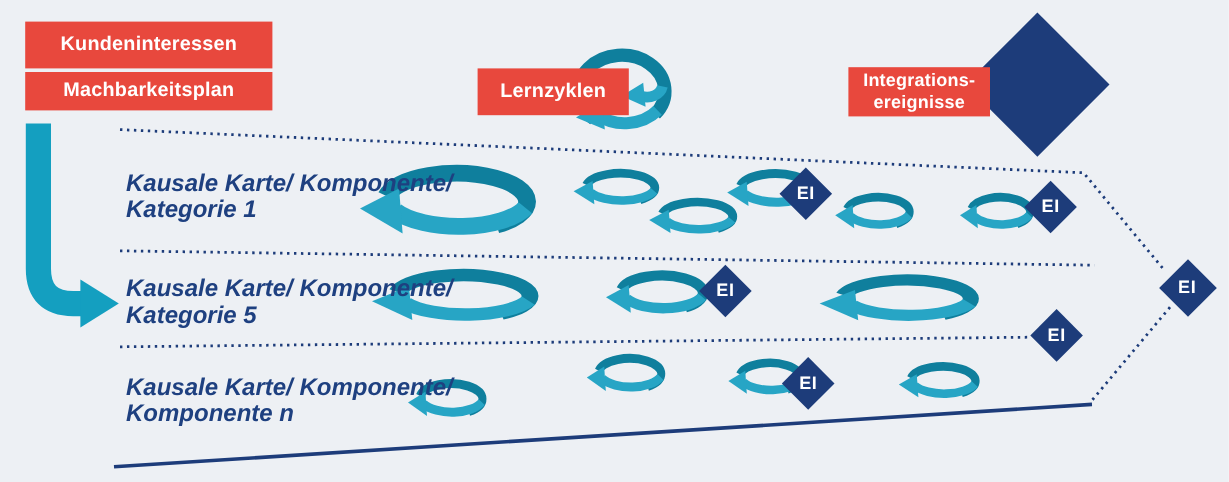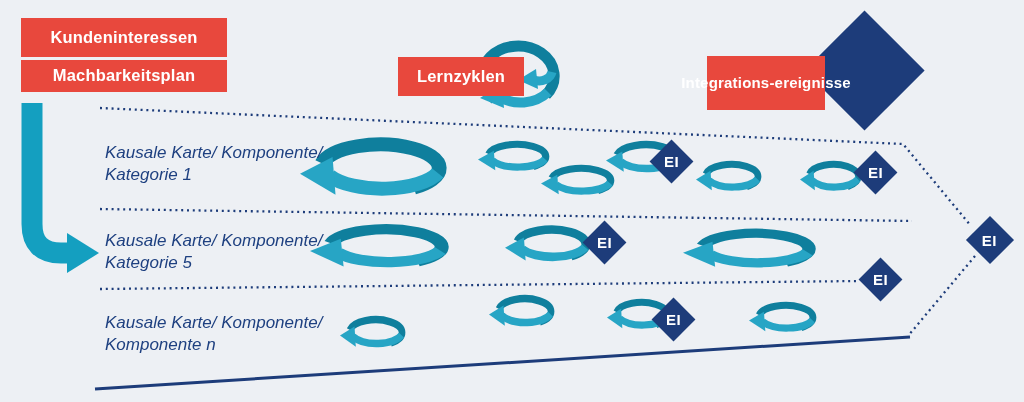--- a/index.html
+++ b/index.html
@@ -41,22 +41,22 @@
     position:absolute;background:var(--navy);transform:rotate(45deg);
     display:flex;align-items:center;justify-content:center;z-index:3;
   }
   .diamond > span{
     transform:rotate(-45deg);color:#fff;font-weight:bold;
     font-size:15px;letter-spacing:.5px;
   }
   .diamond.big{z-index:2;}
 
   .row-label{
-    position:absolute;color:var(--text-navy);font-style:italic;font-weight:400;
-    font-size:17px;line-height:22px;z-index:3;white-space:nowrap;
+    position:absolute;color:var(--text-navy);font-style:italic;font-weight:700;
+    font-size:20px;line-height:22px;z-index:3;white-space:nowrap;
   }
 </style>
 </head>
 <body>
 
 <div class="canvas">
 
   <svg class="layer" xmlns="http://www.w3.org/2000/svg">
 
     <polyline class="dotted" points="100,108 903,144 971,226"></polyline>
@@ -152,21 +152,21 @@
 
   <div class="red-box" style="left:21px;top:18px;width:206px;height:39px;">
     <span>Kundeninteressen</span>
   </div>
   <div class="red-box" style="left:21px;top:60px;width:206px;height:32px;">
     <span>Machbarkeitsplan</span>
   </div>
   <div class="red-box" style="left:398px;top:57px;width:126px;height:39px;align-items:center;">
     <span>Lernzyklen</span>
   </div>
-  <div class="red-box small-text" style="left:707px;top:56px;width:118px;height:54px;">
+  <div class="red-box small-text" style="left:707px;top:56px;width:118px;height:41px;flex-direction:column;">
     <span>Integrations-</span>
     <span>ereignisse</span>
   </div>
 
   <div class="row-label" style="left:105px;top:142px;">
     <div>Kausale Karte/ Komponente/</div>
     <div>Kategorie 1</div>
   </div>
   <div class="row-label" style="left:105px;top:230px;">
     <div>Kausale Karte/ Komponente/</div>

